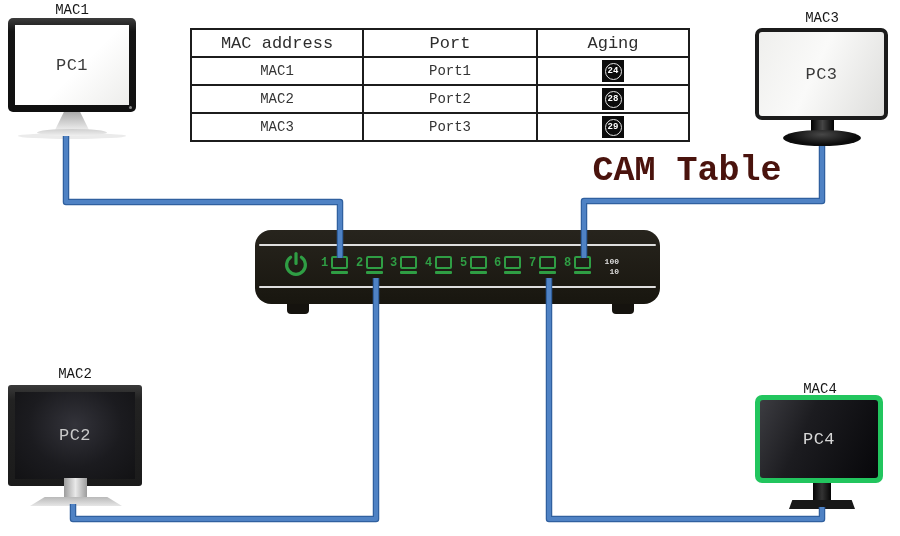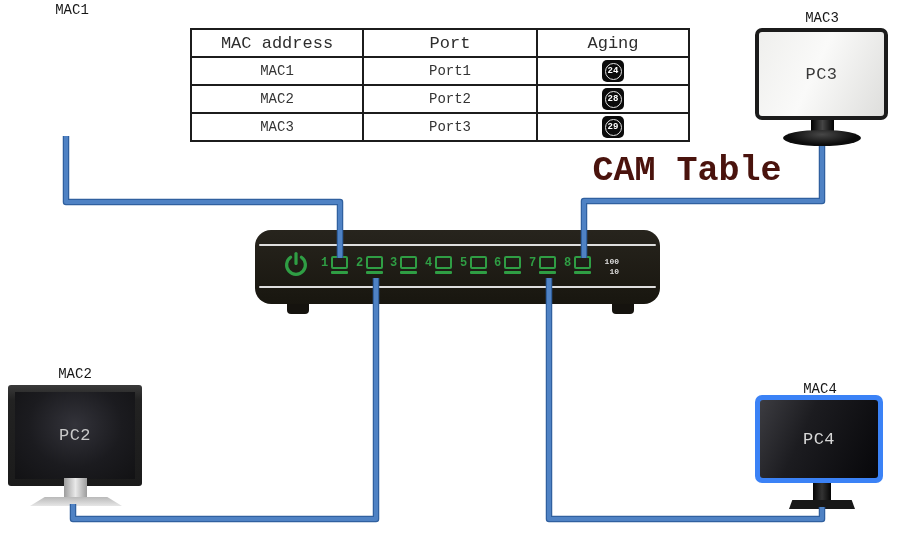--- a/index.html
+++ b/index.html
@@ -39,35 +39,35 @@
 
   
   .frame3 { position:relative; width:133px; height:92px; border:4px solid #1b1b1b; border-radius:7px;
             background:linear-gradient(115deg,#efefed 0%,#fafaf9 45%,#dededc 100%);
             display:flex; align-items:center; justify-content:center; color:#3a3a3a; }
   .neck3 { position:absolute; left:56px; top:92px; width:23px; height:13px; background:linear-gradient(90deg,#000,#454545,#000); }
   .base3 { position:absolute; left:28px; top:102px; width:78px; height:16px; border-radius:50%;
            background:radial-gradient(ellipse at 50% 28%, #474747 0%, #0c0c0c 62%); }
 
   
-  .frame4 { position:relative; width:128px; height:88px; background:#3b82f6; border-radius:7px; padding:5px; }
+  .frame4 { position:relative; width:128px; height:88px; background:#22c55e; border-radius:7px; padding:5px; }
   .screen-dark4 { width:100%; height:100%; border-radius:3px;
                   background:linear-gradient(115deg,#3c3c41 0%,#1c1c20 38%,#07070a 100%);
                   display:flex; align-items:center; justify-content:center; color:#d8d8d8; }
   .neck4 { position:absolute; left:58px; top:88px; width:18px; height:17px; background:linear-gradient(90deg,#050505,#333,#050505); }
   .base4 { position:absolute; left:34px; top:105px; width:66px; height:9px; background:#181818;
            clip-path:polygon(5% 0,95% 0,100% 100%,0 100%); }
 
   
   table.cam { position:absolute; left:190px; top:28px; border-collapse:collapse; background:#fff; }
   table.cam th, table.cam td { border:2px solid #1c1c1c; text-align:center; vertical-align:middle;margin-top:32px; }
   table.cam th { font-weight:400; font-size:17px; color:#2d2d2d; height:28px; }
   table.cam td { font-size:14px; color:#333; height:28px; }
   .col-mac { width:172px; } .col-port { width:174px; } .col-aging { width:152px; }
-  .badge { display:inline-flex; width:22px; height:22px; background:#0b0b0b; border-radius:5px;
+  .badge { display:inline-flex; width:22px; height:22px; background:#0b0b0b; border-radius:0;
            align-items:center; justify-content:center; vertical-align:middle; }
   .badge-inner { width:17px; height:17px; border:1.5px solid #e4e4e4; border-radius:50%;
                  display:flex; align-items:center; justify-content:center;
                  font-size:9px; font-weight:bold; color:#fff; }
 
   
   .cam-title { position:absolute; left:572px; top:151px; width:230px; text-align:center;
                font-size:35px; font-weight:bold; color:#4a130d; }
 
   
@@ -91,20 +91,30 @@
 </head>
 <body>
 
 <div class="canvas">
 
   <div class="mac-label" style="left:17px; top:2px;">MAC1</div>
   <div class="mac-label" style="left:20px; top:366px;">MAC2</div>
   <div class="mac-label" style="left:767px; top:10px;">MAC3</div>
   <div class="mac-label" style="left:765px; top:381px;">MAC4</div>
 
+  <div class="pc" style="left:8px; top:18px; width:128px;">
+    <div class="frame1">
+      <div class="screen-light">
+        <span class="screen-label">PC1</span>
+      </div>
+    </div>
+    <div class="shadow1"></div>
+    <div class="neck1"></div>
+    <div class="base1"></div>
+  </div>
 
   <div class="pc" style="left:8px; top:385px; width:134px;">
     <div class="frame2">
       <div class="screen-dark2">
         <span class="screen-label">PC2</span>
       </div>
     </div>
     <div class="neck2"></div>
     <div class="base2"></div>
   </div>

